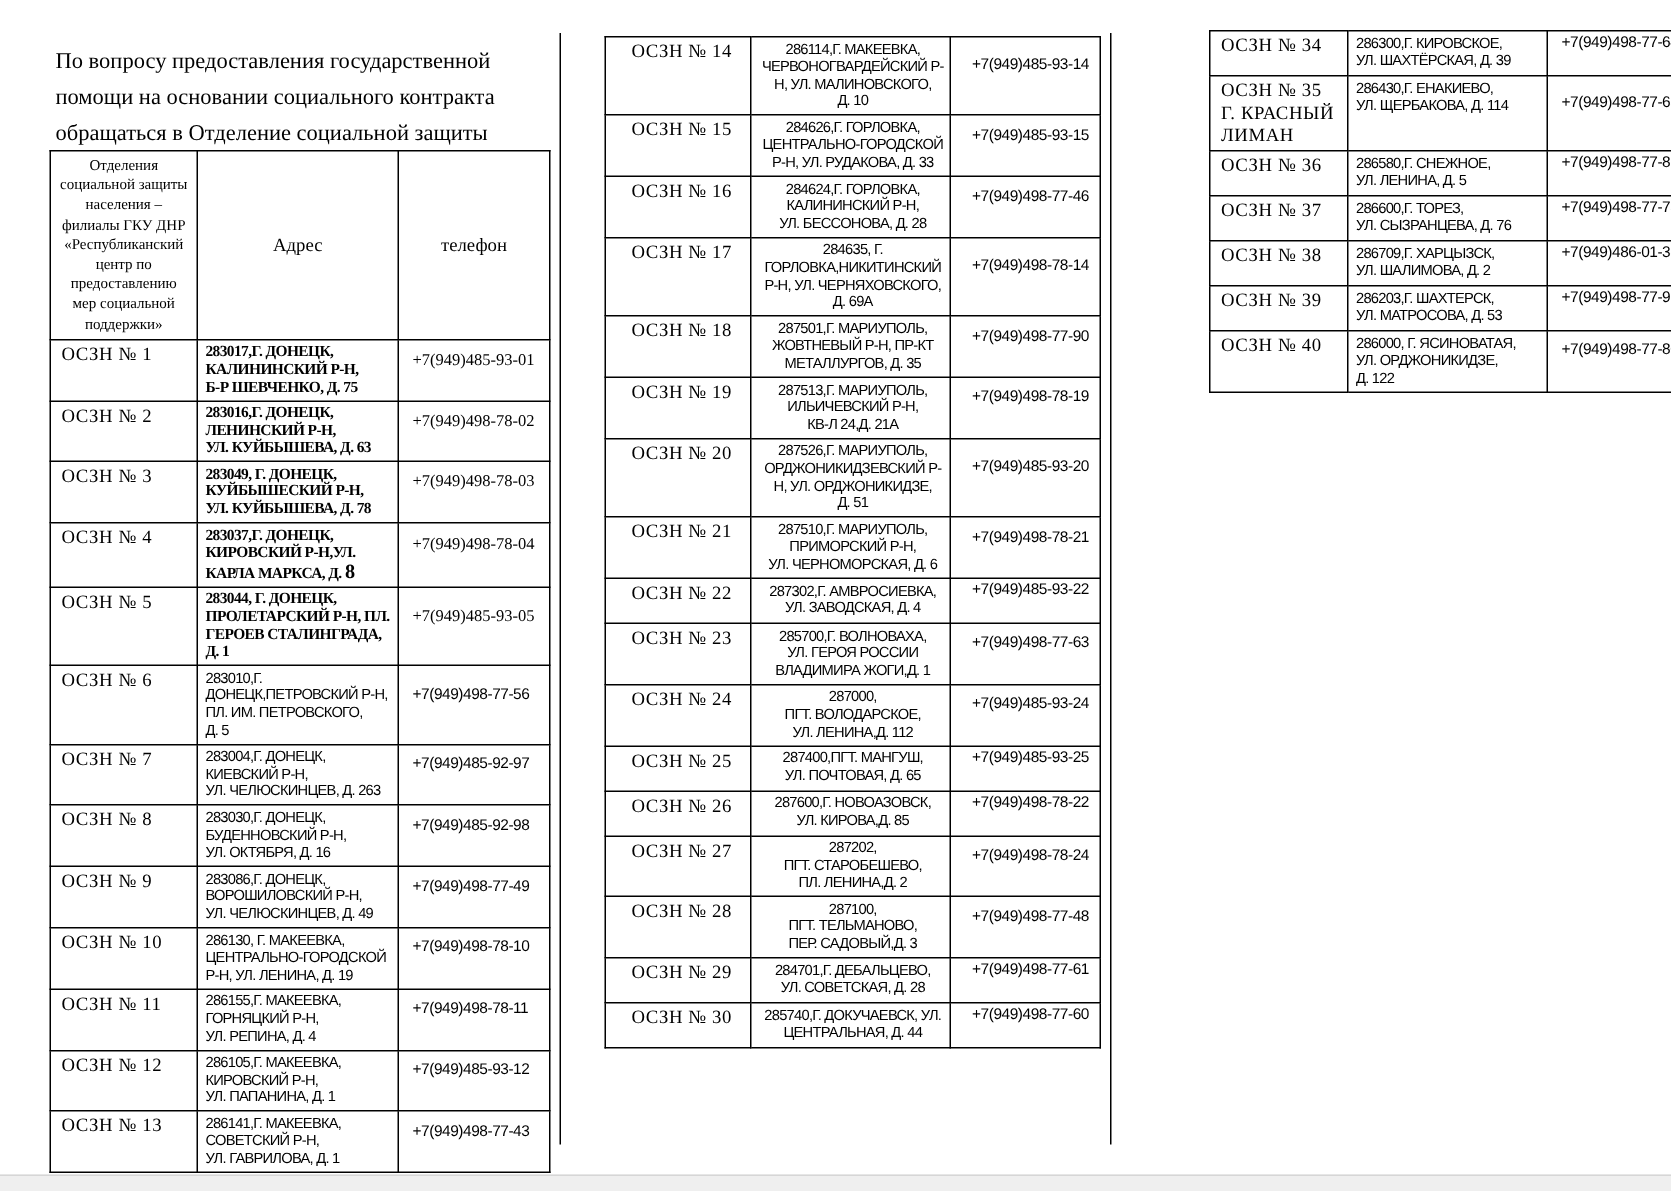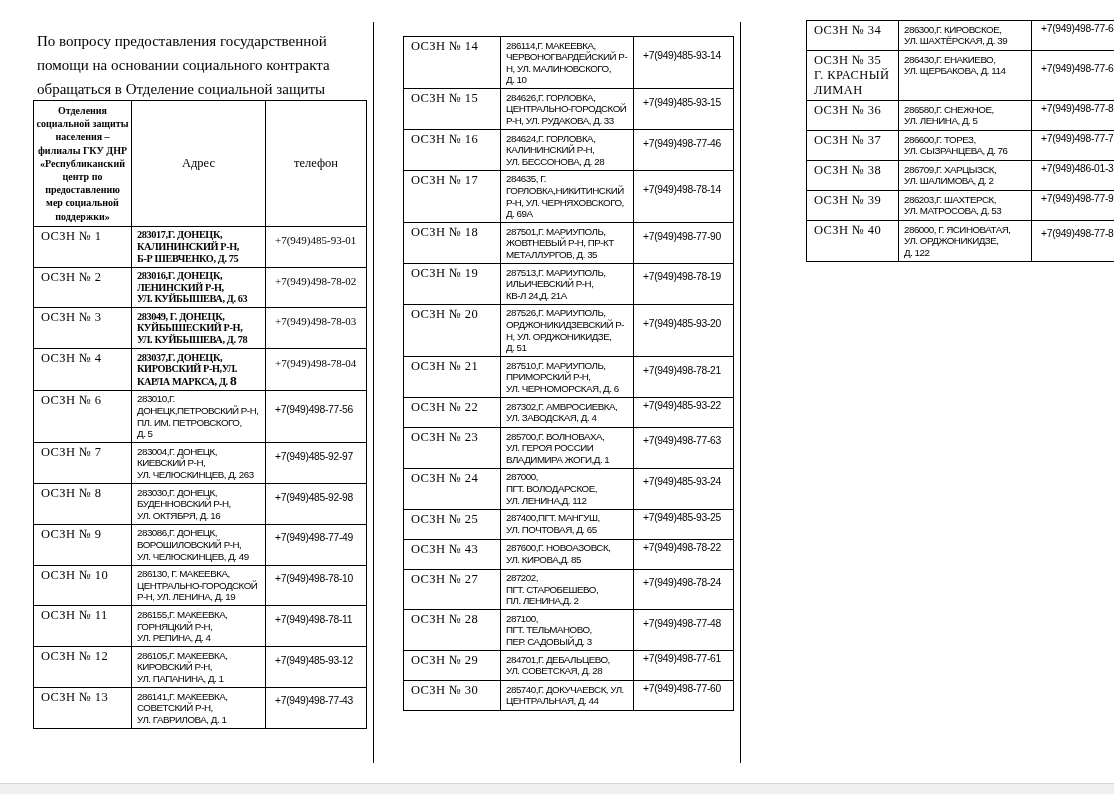--- a/index.html
+++ b/index.html
@@ -12,25 +12,25 @@
     position:absolute; left:37px; top:14px; width:336px;
     font-size:15px; line-height:24px; white-space:pre-line;
     font-family:"Liberation Serif", serif;
   }
   table.contacts {
     position:absolute; border-collapse:collapse; table-layout:fixed;
     background:#fff;
   }
   table.contacts td, table.contacts th { border:1px solid #000; overflow:hidden; }
   #table-left  { left:33px;  top:100px; width:333px; }
-  #table-mid   { left:403px; top:36px;  width:330px; }
+  #table-mid   { left:403px; top:24px;  width:330px;text-align:center; }
   #table-right { left:806px; top:20px;  width:333px; }
 
   th.hc1 {
-    font-weight:bold; font-size:10px; line-height:13.2px;
+    font-weight:normal; font-size:10px; line-height:13.2px;
     text-align:center; vertical-align:middle; white-space:pre-line;
     padding:3px 1px; height:118px;
     font-family:"Liberation Serif", serif;
   }
   th.hc2, th.hc3 {
     font-weight:normal; font-size:12.5px; text-align:center; vertical-align:middle;
     font-family:"Liberation Serif", serif;
   }
   td.lbl {
     font-family:"Liberation Serif", serif;
@@ -123,20 +123,28 @@
     <td class="tel serif">+7(949)498-78-03</td>
   </tr>
         <tr>
     <td class="lbl">ОСЗН № 4</td>
     <td class="addr serif"><span>283037,Г. ДОНЕЦК,
 КИРОВСКИЙ Р-Н,УЛ.
 КАРЛА МАРКСА, Д. </span><span class="big">8</span></td>
     <td class="tel serif">+7(949)498-78-04</td>
   </tr>
         <tr>
+    <td class="lbl">ОСЗН № 5</td>
+    <td class="addr serif">283044, Г. ДОНЕЦК,
+ПРОЛЕТАРСКИЙ Р-Н, ПЛ.
+ГЕРОЕВ СТАЛИНГРАДА,
+Д. 1</td>
+    <td class="tel serif">+7(949)485-93-05</td>
+  </tr>
+        <tr>
     <td class="lbl">ОСЗН № 6</td>
     <td class="addr">283010,Г.
 ДОНЕЦК,ПЕТРОВСКИЙ Р-Н,
 ПЛ. ИМ. ПЕТРОВСКОГО,
 Д. 5</td>
     <td class="tel">+7(949)498-77-56</td>
   </tr>
         <tr>
     <td class="lbl">ОСЗН № 7</td>
     <td class="addr">283004,Г. ДОНЕЦК,
@@ -275,21 +283,21 @@
 УЛ. ЛЕНИНА,Д. 112</td>
     <td class="tel">+7(949)485-93-24</td>
   </tr>
         <tr>
     <td class="lbl">ОСЗН № 25</td>
     <td class="addr">287400,ПГТ. МАНГУШ,
 УЛ. ПОЧТОВАЯ, Д. 65</td>
     <td class="tel">+7(949)485-93-25</td>
   </tr>
         <tr>
-    <td class="lbl">ОСЗН № 43</td>
+    <td class="lbl">ОСЗН № 26</td>
     <td class="addr">287600,Г. НОВОАЗОВСК,
 УЛ. КИРОВА,Д. 85</td>
     <td class="tel">+7(949)498-78-22</td>
   </tr>
         <tr>
     <td class="lbl">ОСЗН № 27</td>
     <td class="addr">287202,
 ПГТ. СТАРОБЕШЕВО,
 ПЛ. ЛЕНИНА,Д. 2</td>
     <td class="tel">+7(949)498-78-24</td>

